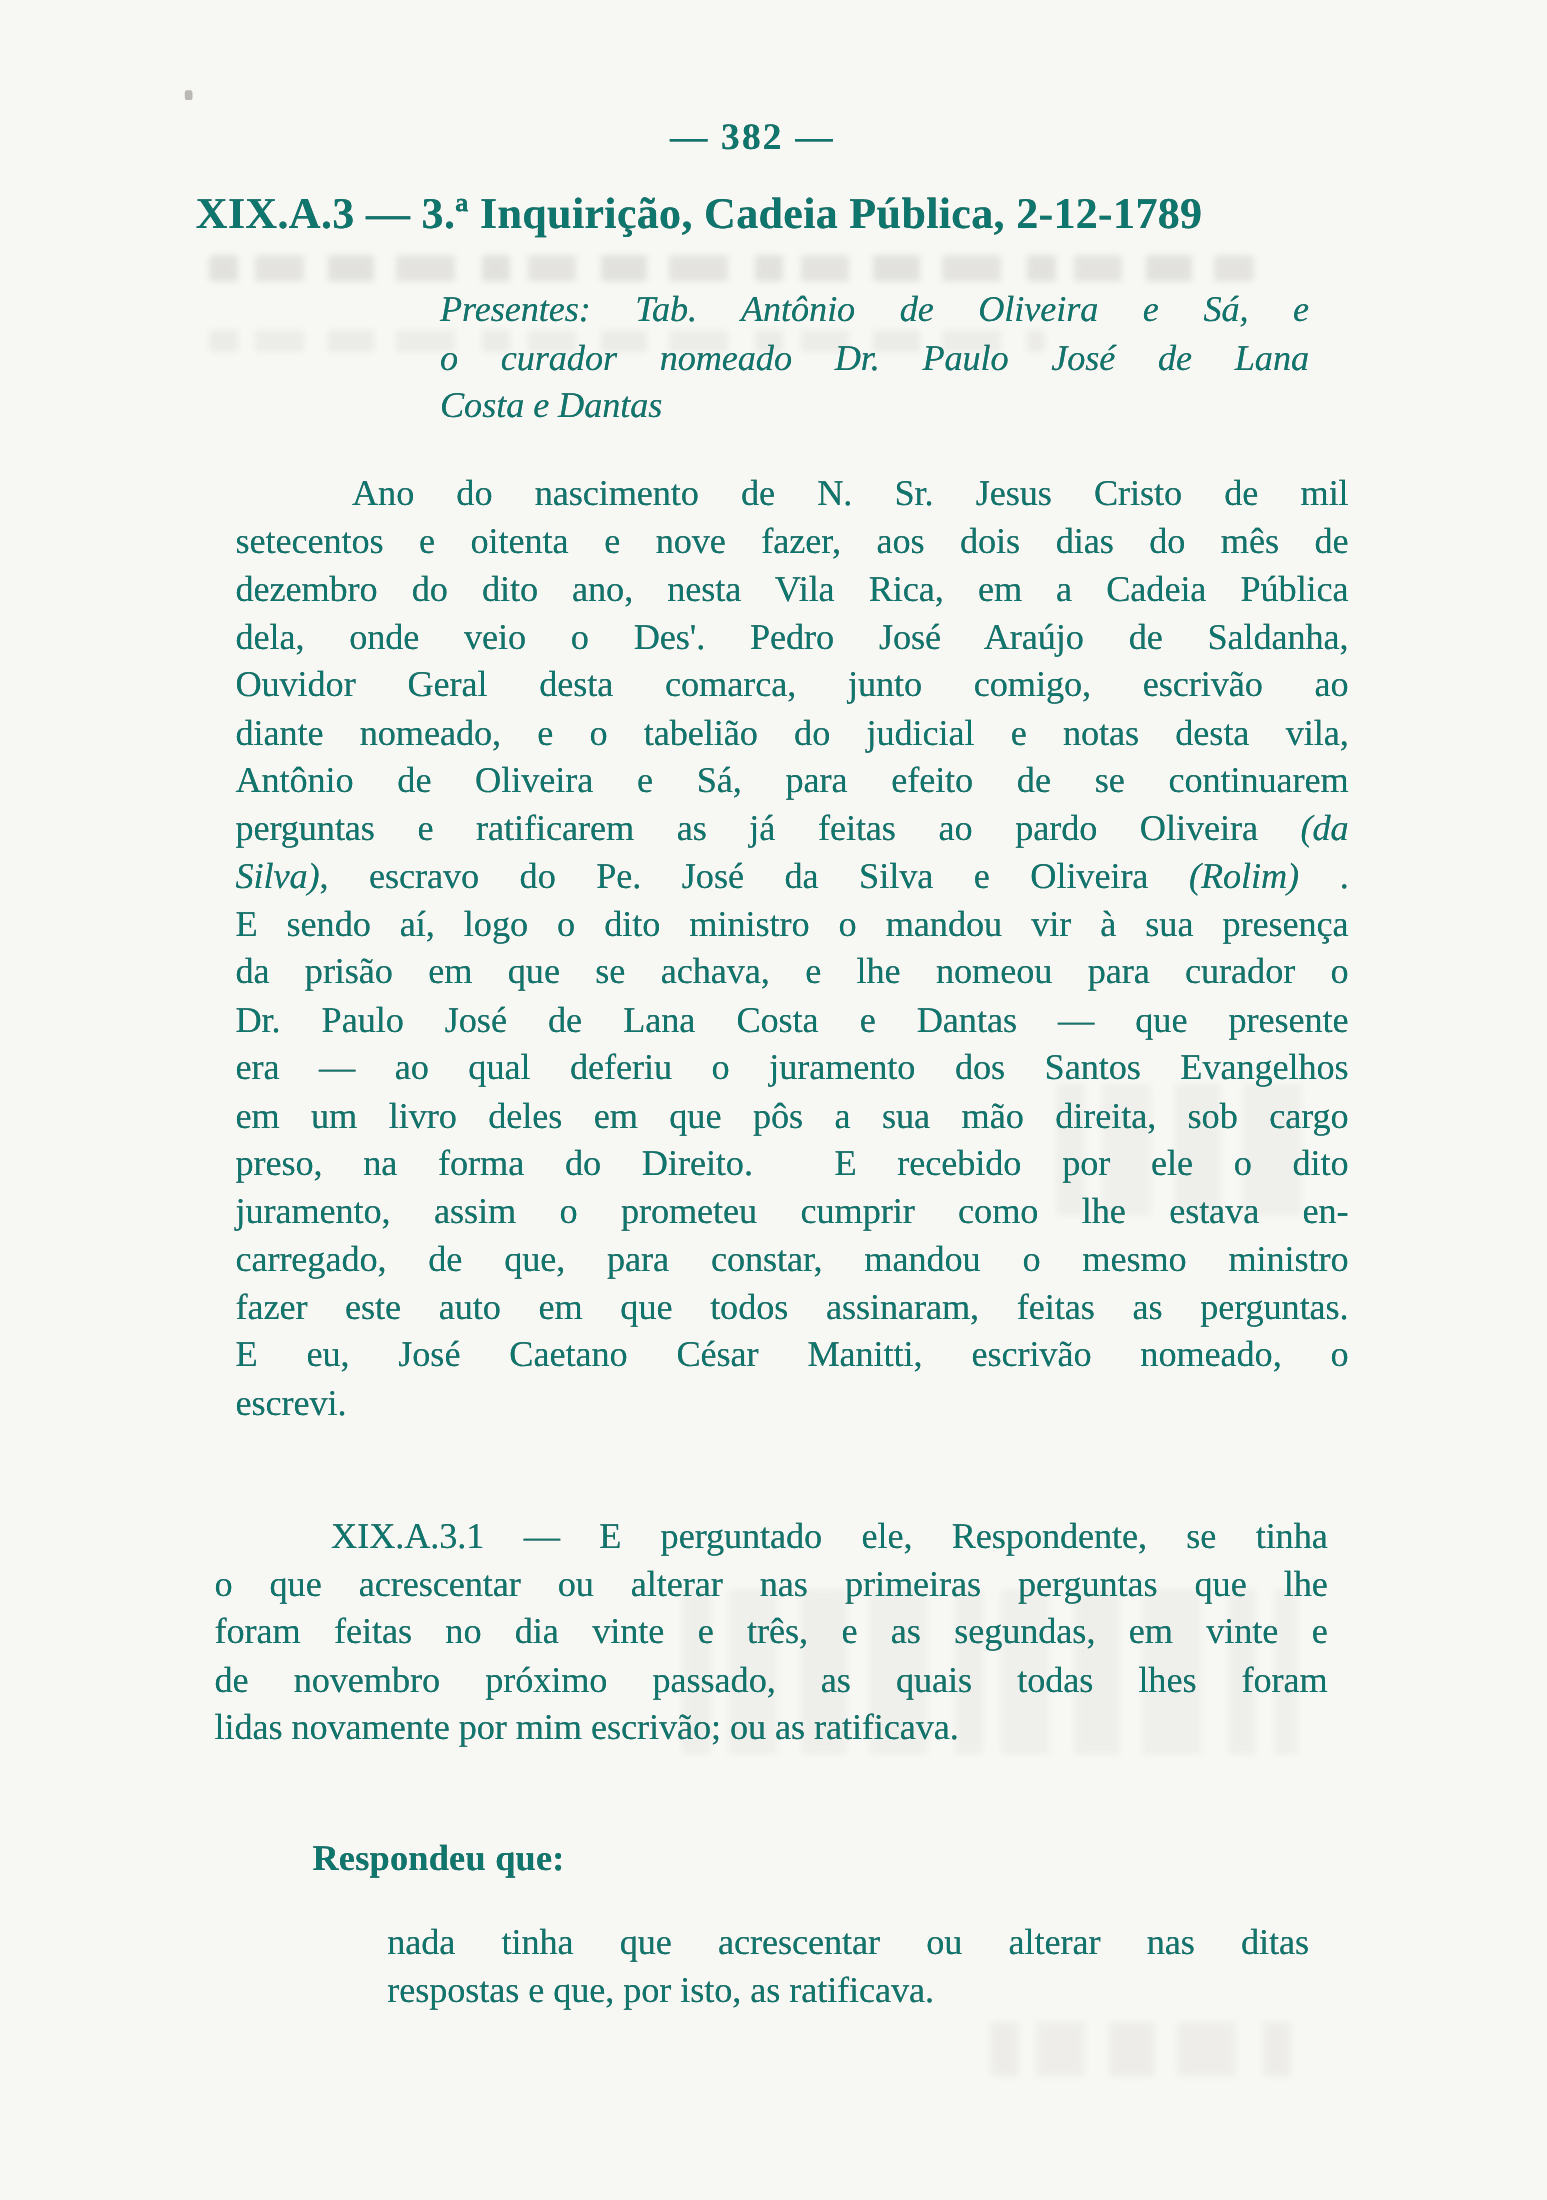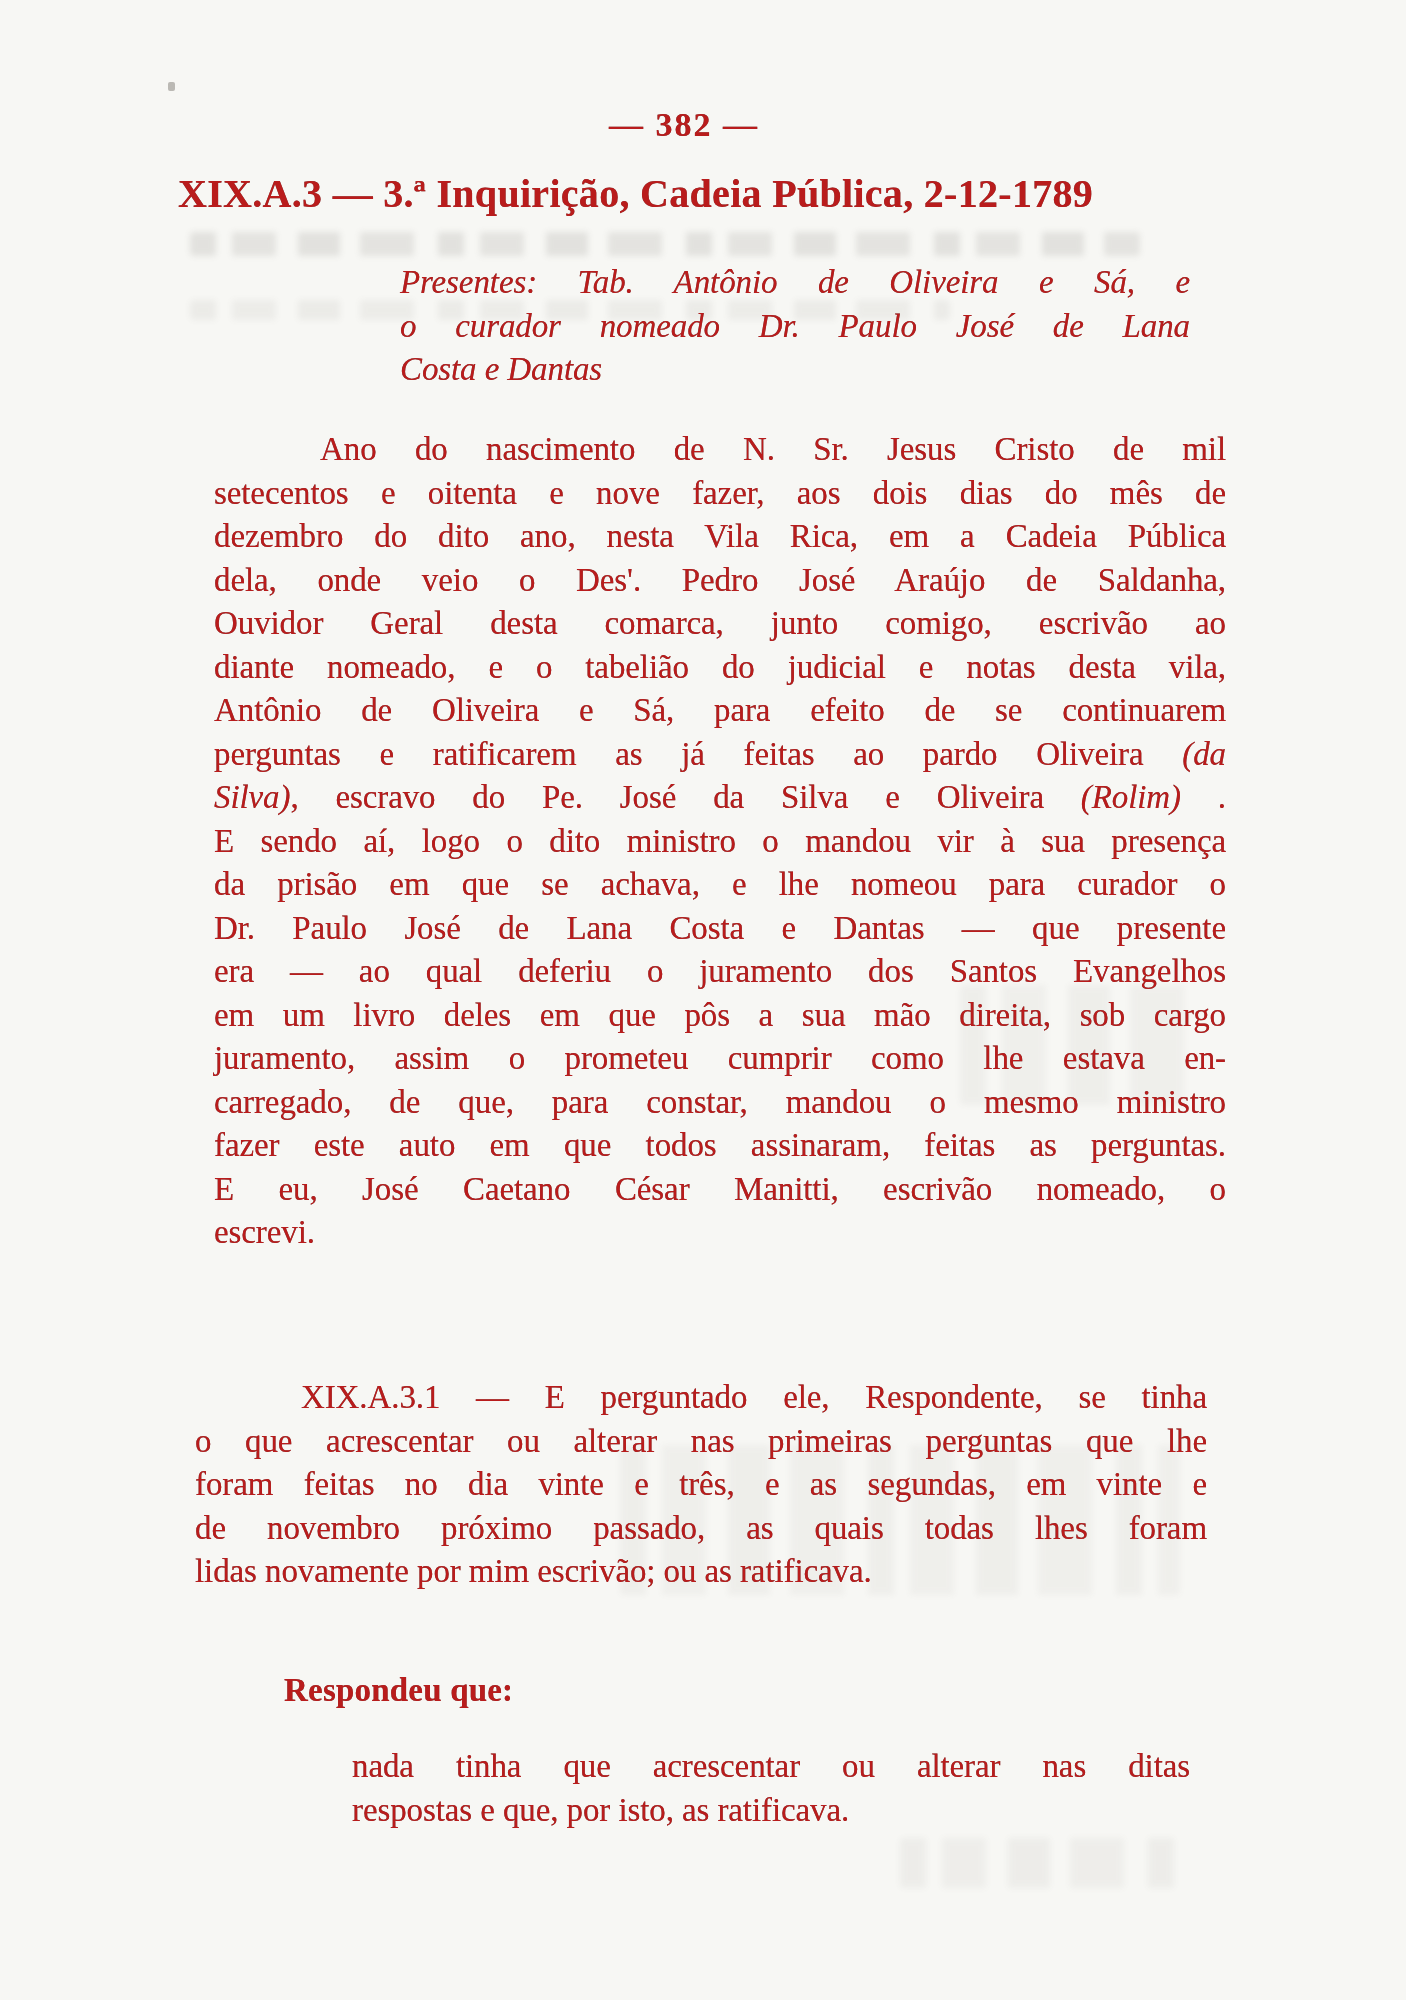--- a/index.html
+++ b/index.html
@@ -3,21 +3,21 @@
 <meta charset="utf-8">
 <style>
   html,body{margin:0;padding:0;background:#e8e8e6;}
   .page{
     position:relative;
     width:1406px;height:2000px;
     margin:0 auto;
     background:#f7f7f4;
     background-image:radial-gradient(ellipse at 52% 42%, #fbfbf9 55%, #f2f2ee 92%, #ececе8 100%);
     font-family:"Liberation Serif","DejaVu Serif",serif;
-    color:#b91c1c;
+    color:#0f766e;
     text-shadow:0 0 0.6px rgba(32,30,27,0.65);
     overflow:hidden;
   }
   .abs{position:absolute;}
   .pagenum{
     top:103px;left:178px;width:1012px;
     font-size:34px;line-height:43px;
     font-weight:bold;text-align:center;letter-spacing:2px;
   }
   .heading{
@@ -84,20 +84,21 @@
     <div class="ln j">Ouvidor Geral desta comarca, junto comigo, escrivão ao</div>
     <div class="ln j">diante nomeado, e o tabelião do judicial e notas desta vila,</div>
     <div class="ln j">Antônio de Oliveira e Sá, para efeito de se continuarem</div>
     <div class="ln j"><span>perguntas e ratificarem as já feitas ao pardo Oliveira </span><span class="it">(da</span></div>
     <div class="ln j"><span class="it">Silva)</span><span>, escravo do Pe. José da Silva e Oliveira </span><span class="it">(Rolim)</span><span>&nbsp;.</span></div>
     <div class="ln j">E sendo aí, logo o dito ministro o mandou vir à sua presença</div>
     <div class="ln j">da prisão em que se achava, e lhe nomeou para curador o</div>
     <div class="ln j">Dr. Paulo José de Lana Costa e Dantas — que presente</div>
     <div class="ln j">era — ao qual deferiu o juramento dos Santos Evangelhos</div>
     <div class="ln j">em um livro deles em que pôs a sua mão direita, sob cargo</div>
+    <div class="ln j">preso, na forma do Direito.&nbsp; E recebido por ele o dito</div>
     <div class="ln j">juramento, assim o prometeu cumprir como lhe estava en-</div>
     <div class="ln j">carregado, de que, para constar, mandou o mesmo ministro</div>
     <div class="ln j">fazer este auto em que todos assinaram, feitas as perguntas.</div>
     <div class="ln j">E eu, José Caetano César Manitti, escrivão nomeado, o</div>
     <div class="ln">escrevi.</div>
   </div>
 
   <div class="abs p2">
     <div class="ln j ind">XIX.A.3.1 — E perguntado ele, Respondente, se tinha</div>
     <div class="ln j">o que acrescentar ou alterar nas primeiras perguntas que lhe</div>

